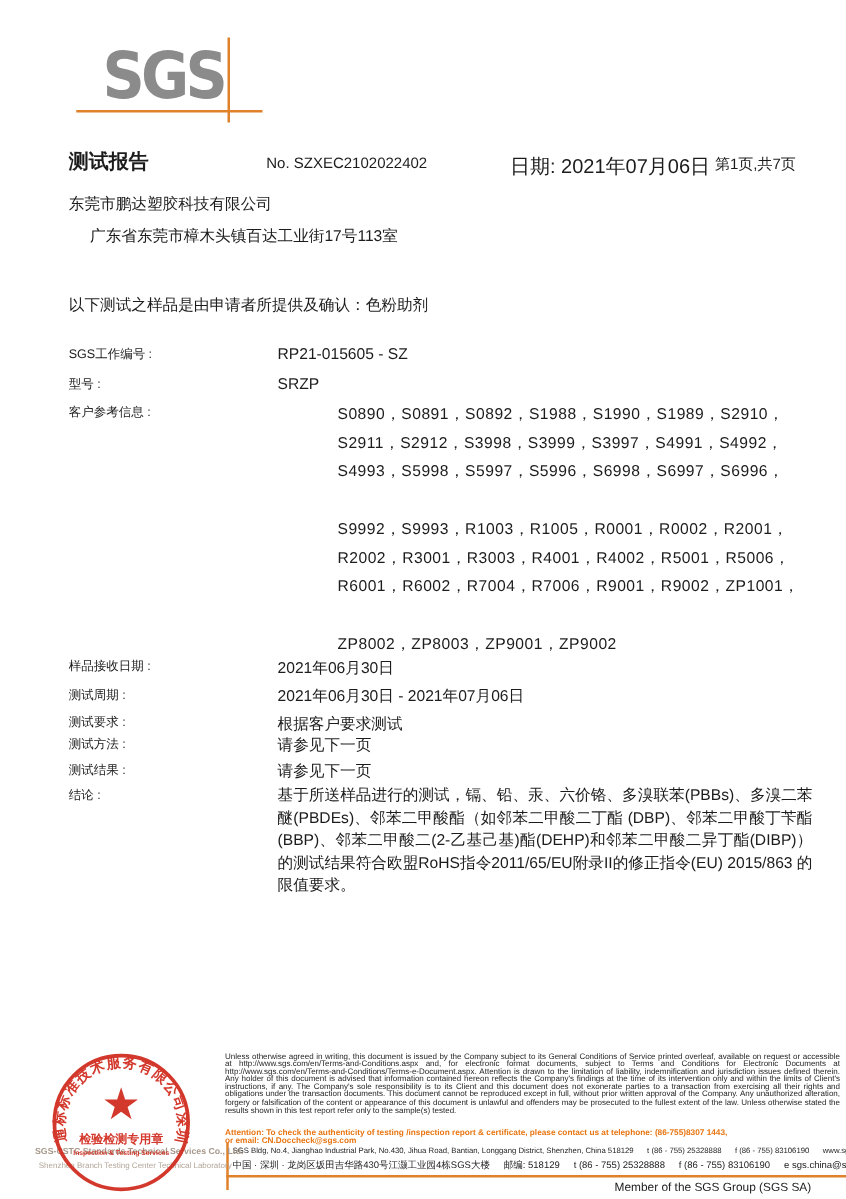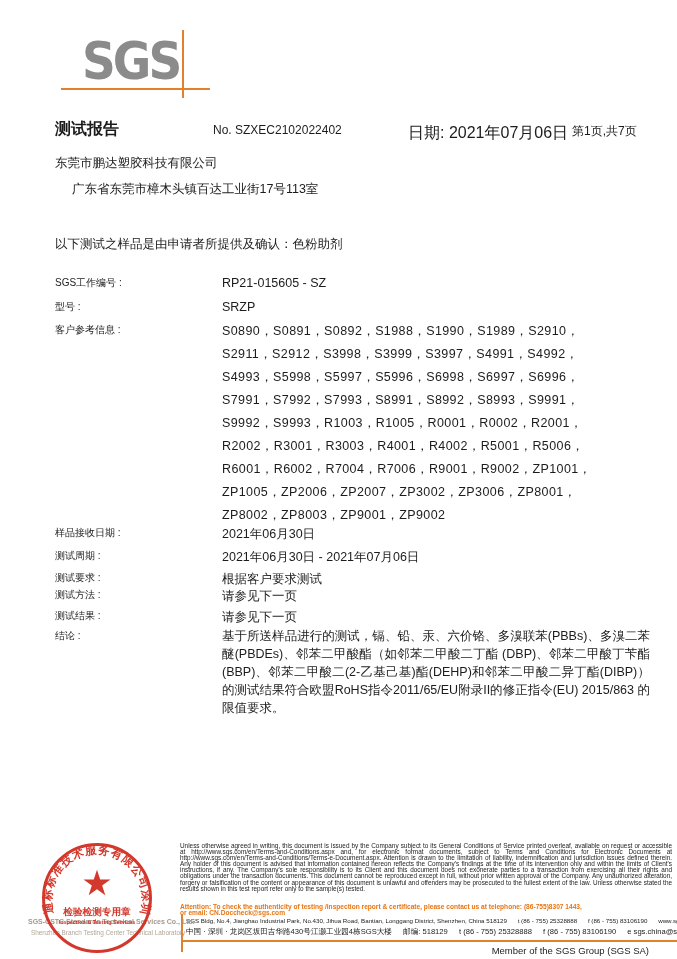--- a/index.html
+++ b/index.html
@@ -23,21 +23,21 @@
   .hdr-page  { position:absolute; left:572px; top:123px; font-size:12px; }
 
   
   .client-name { position:absolute; left:55px; top:155px; font-size:12.5px; }
   .client-addr { position:absolute; left:55px; top:181px; font-size:12.5px;margin-left:17px; }
 
   
   .statement { position:absolute; left:55px; top:236px; font-size:12.5px; }
   .lbl { position:absolute; left:55px;  font-size:10px; white-space:nowrap; }
   .val { position:absolute; left:222px; font-size:12.5px; white-space:nowrap; }
-  .ref { letter-spacing:0.4px; }
+  .ref { letter-spacing:0.4px;margin-left:48px; }
   .conclusion {
     position:absolute; left:222px; top:627px; width:428px;
     font-size:12.5px; line-height:18px; text-align:justify;
   }
 
   
   .disclaimer {
     position:absolute; left:180px; top:843px; width:492px;
     font-size:6.4px; line-height:6.1px; text-align:justify; color:#232323;
   }
@@ -85,25 +85,23 @@
   <div class="lbl" style="top:276px">SGS工作编号 :</div>
   <div class="val" style="top:276px">RP21-015605 - SZ</div>
 
   <div class="lbl" style="top:300px">型号 :</div>
   <div class="val" style="top:300px">SRZP</div>
 
   <div class="lbl" style="top:323px">客户参考信息 :</div>
   <div class="val ref" style="top:323px">S0890，S0891，S0892，S1988，S1990，S1989，S2910，</div>
   <div class="val ref" style="top:346px">S2911，S2912，S3998，S3999，S3997，S4991，S4992，</div>
   <div class="val ref" style="top:369px">S4993，S5998，S5997，S5996，S6998，S6997，S6996，</div>
-  <div class="val ref" style="top:392px">S7991，S7992，S7993，S8991，S8992，S8993，S9991，</div>
   <div class="val ref" style="top:415px">S9992，S9993，R1003，R1005，R0001，R0002，R2001，</div>
   <div class="val ref" style="top:438px">R2002，R3001，R3003，R4001，R4002，R5001，R5006，</div>
   <div class="val ref" style="top:461px">R6001，R6002，R7004，R7006，R9001，R9002，ZP1001，</div>
-  <div class="val ref" style="top:484px">ZP1005，ZP2006，ZP2007，ZP3002，ZP3006，ZP8001，</div>
   <div class="val ref" style="top:507px">ZP8002，ZP8003，ZP9001，ZP9002</div>
 
   <div class="lbl" style="top:526px">样品接收日期 :</div>
   <div class="val" style="top:526px">2021年06月30日</div>
 
   <div class="lbl" style="top:549px">测试周期 :</div>
   <div class="val" style="top:549px">2021年06月30日 - 2021年07月06日</div>
 
   <div class="lbl" style="top:571px">测试要求 :</div>
   <div class="val" style="top:571px">根据客户要求测试</div>

